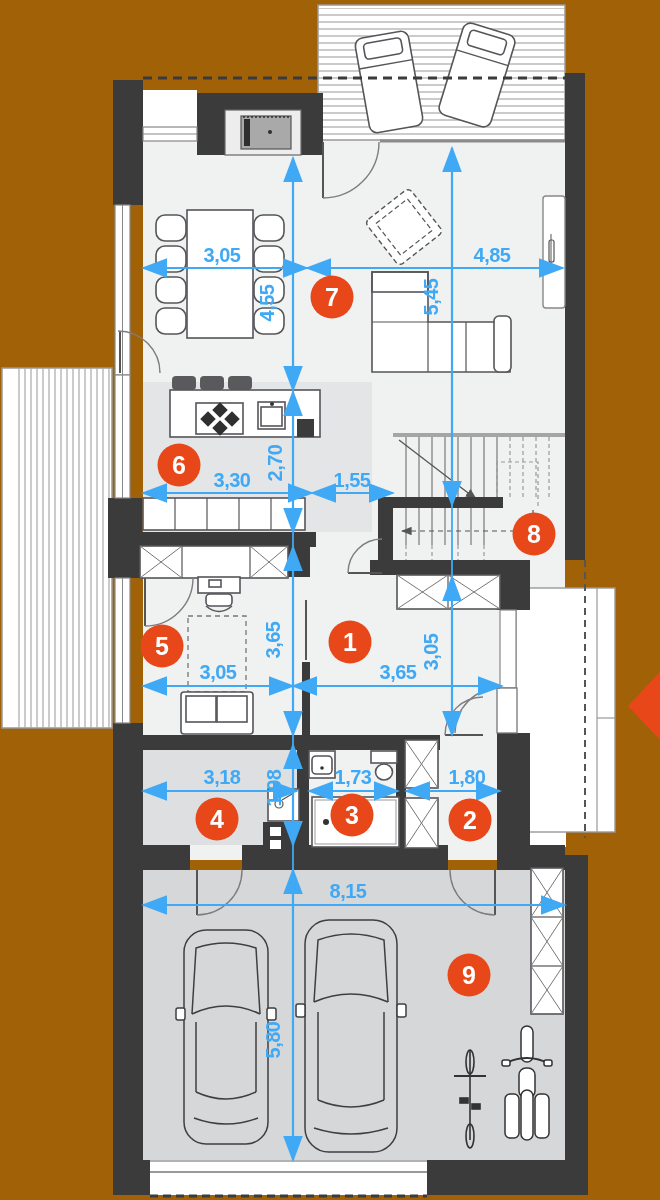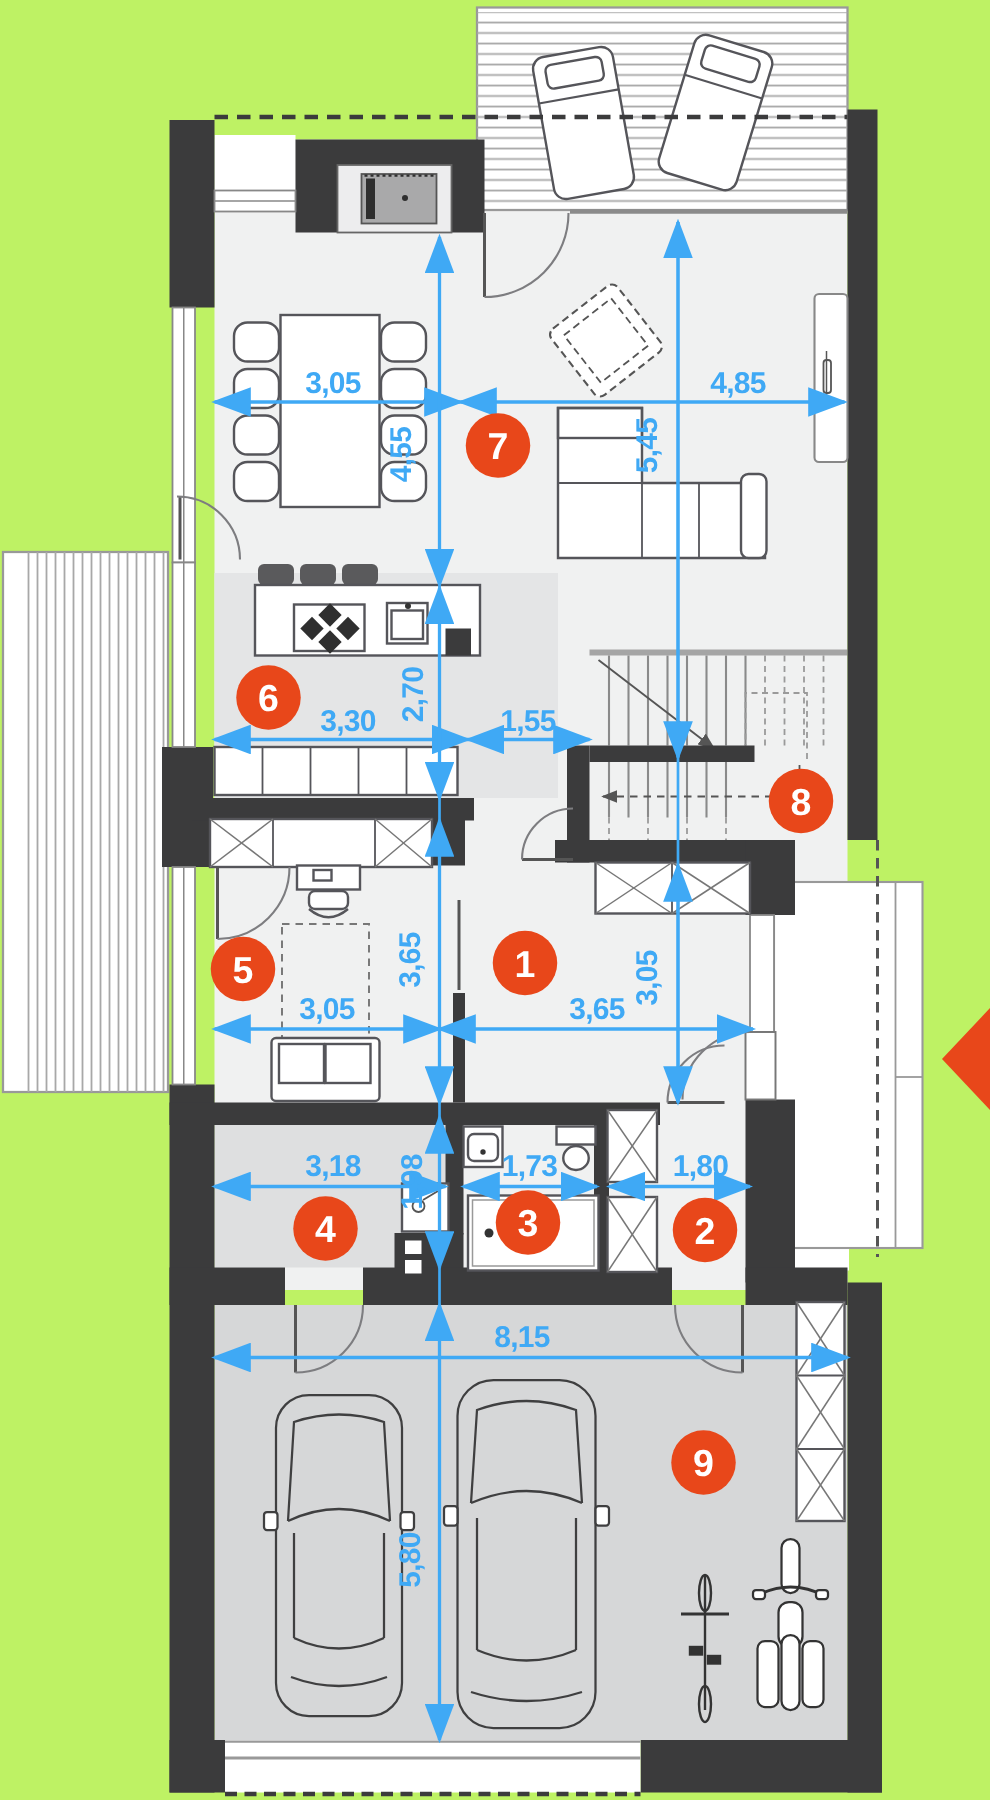--- a/index.html
+++ b/index.html
@@ -1,16 +1,16 @@
 <!DOCTYPE html>
 <html><head>
 <meta charset="utf-8">
 <style>
   html,body{margin:0;padding:0;background:#ffffff;}
-  .plan-wrap{width:660px;height:1200px;position:relative;overflow:hidden;background:#bef264;}
+  .plan-wrap{width:660px;height:1200px;position:relative;overflow:hidden;background:#a16207;}
   svg text{font-family:"Liberation Sans","DejaVu Sans",sans-serif;}
   .dim{fill:#3fa9f5;font-size:20px;font-weight:bold;letter-spacing:-0.5px;text-anchor:middle;}
   .badge-num{fill:#ffffff;font-size:25px;font-weight:bold;text-anchor:middle;}
   .wall{fill:#3b3b3c;}
   .furn{fill:#ffffff;stroke:#55555a;stroke-width:1.6;}
   .furn-n{fill:none;stroke:#55555a;stroke-width:1.6;}
   .thin{stroke:#888;stroke-width:1.2;fill:#fff;}
   .dimline{stroke:#3fa9f5;stroke-width:2.2;fill:none;}
   .guide{stroke:#3fa9f5;stroke-width:1.8;fill:none;}
   .tread{stroke:#8a8a8a;stroke-width:1.4;}

